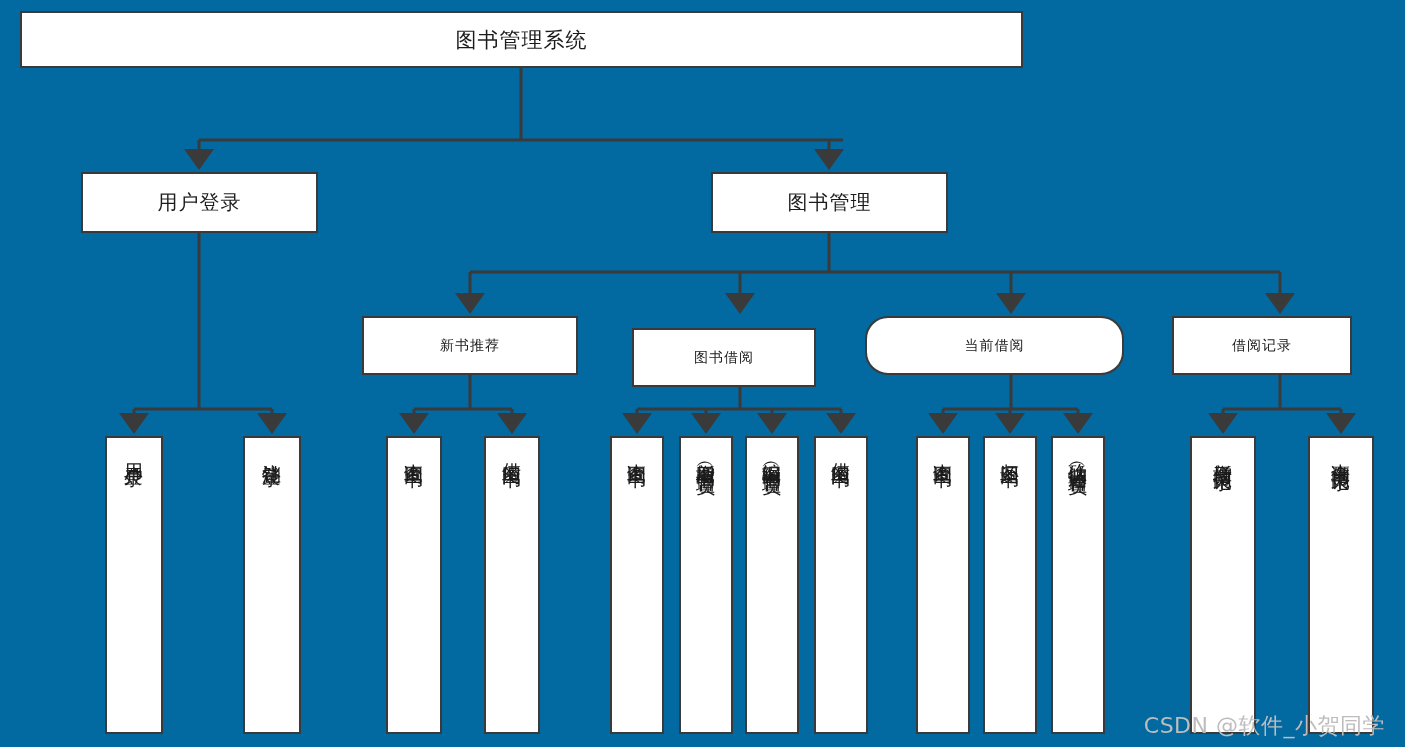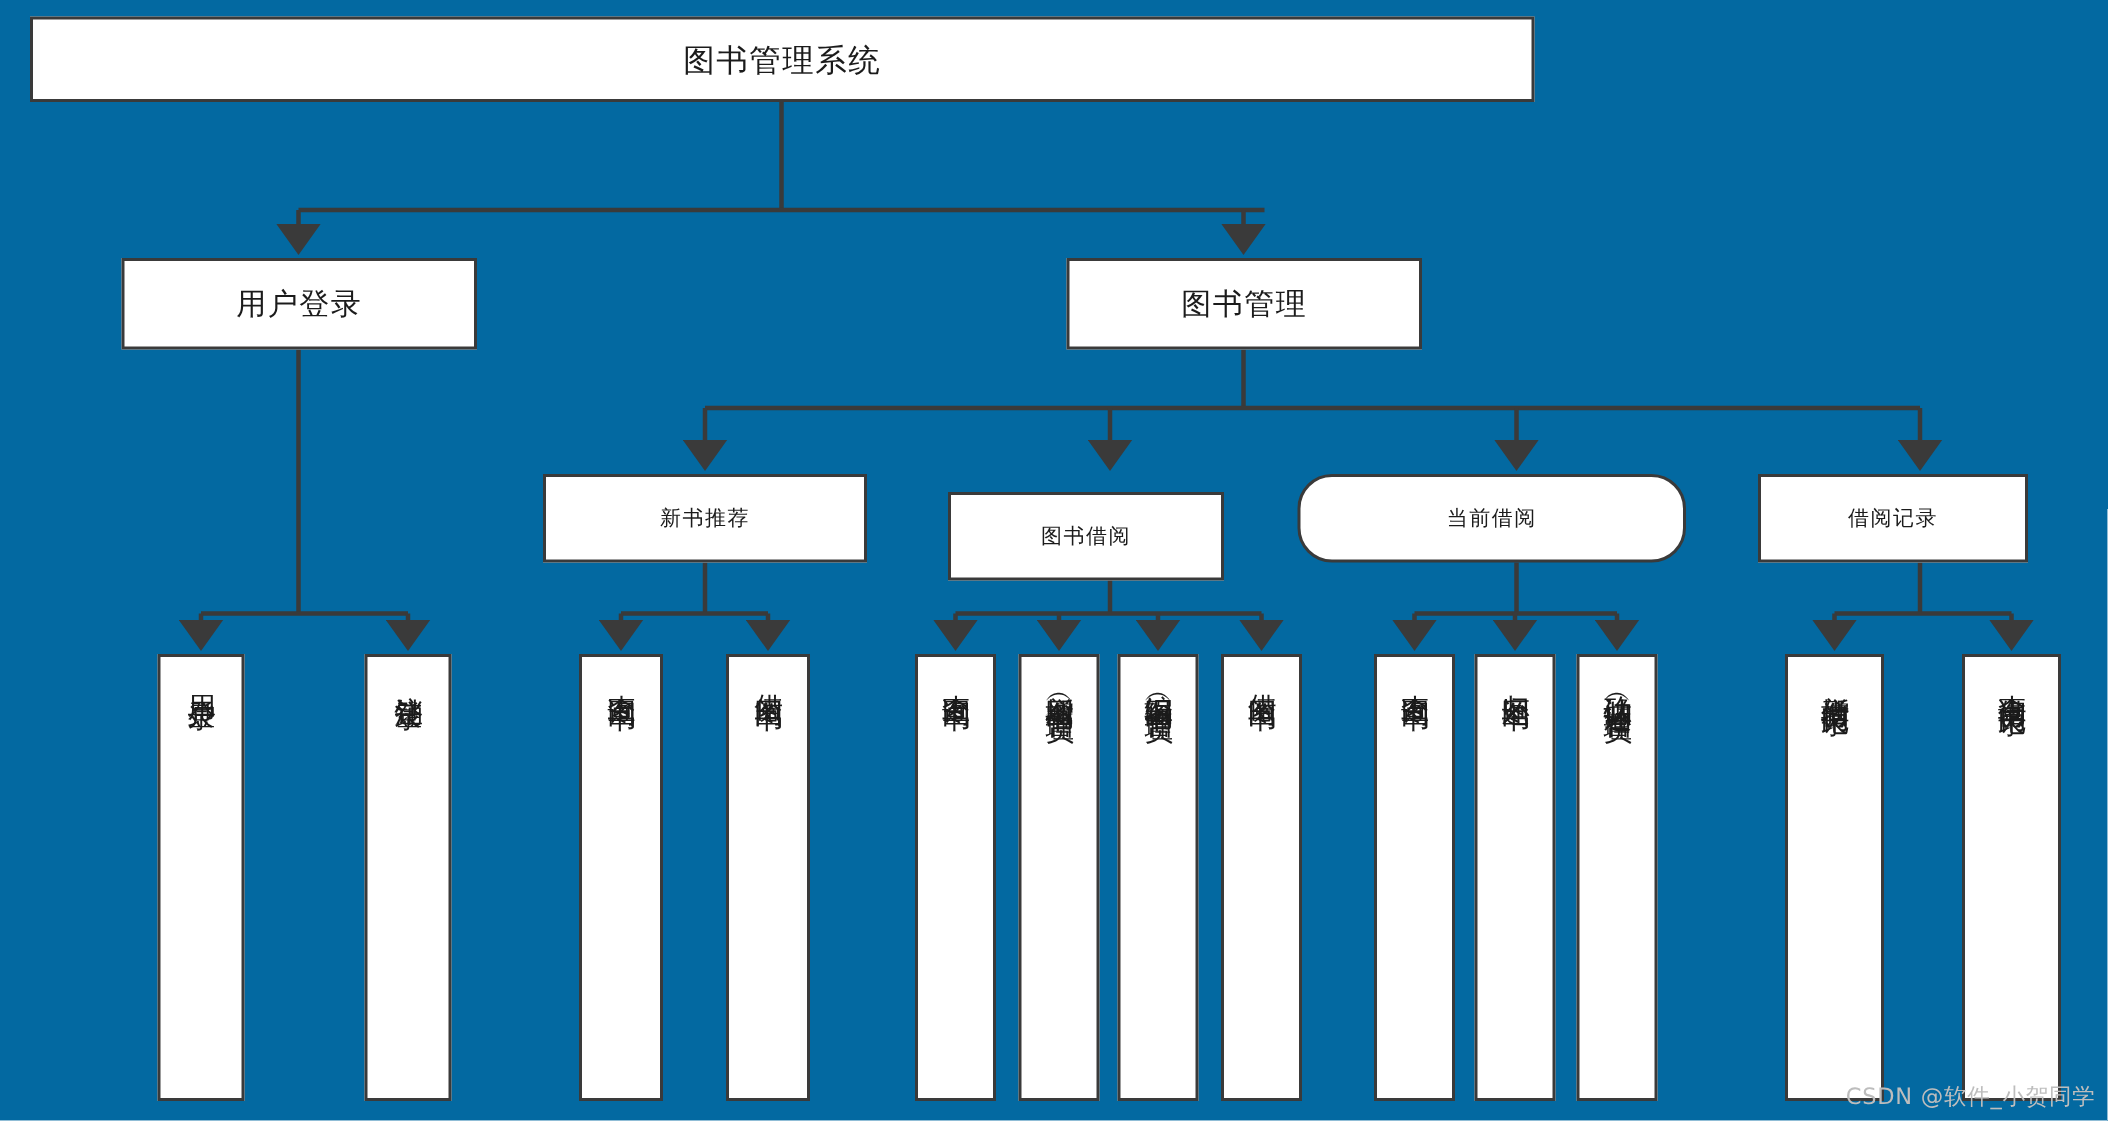--- a/index.html
+++ b/index.html
@@ -55,23 +55,23 @@
     letter-spacing: 2px;
     line-height: 1;
     white-space: nowrap;
   }
   .htext {
     white-space: nowrap;
     letter-spacing: 1px;
   }
   .watermark {
     position: absolute;
-    right: 8px;
+    right: 20px;
     bottom: 6px;
-    font-size: 15px;
+    font-size: 22px;
     color: #bdbdbd;
     white-space: nowrap;
     z-index: 5;
     letter-spacing: 0.5px;
   }
 </style>
 </head>
 <body>
 
 <div id="canvas">

